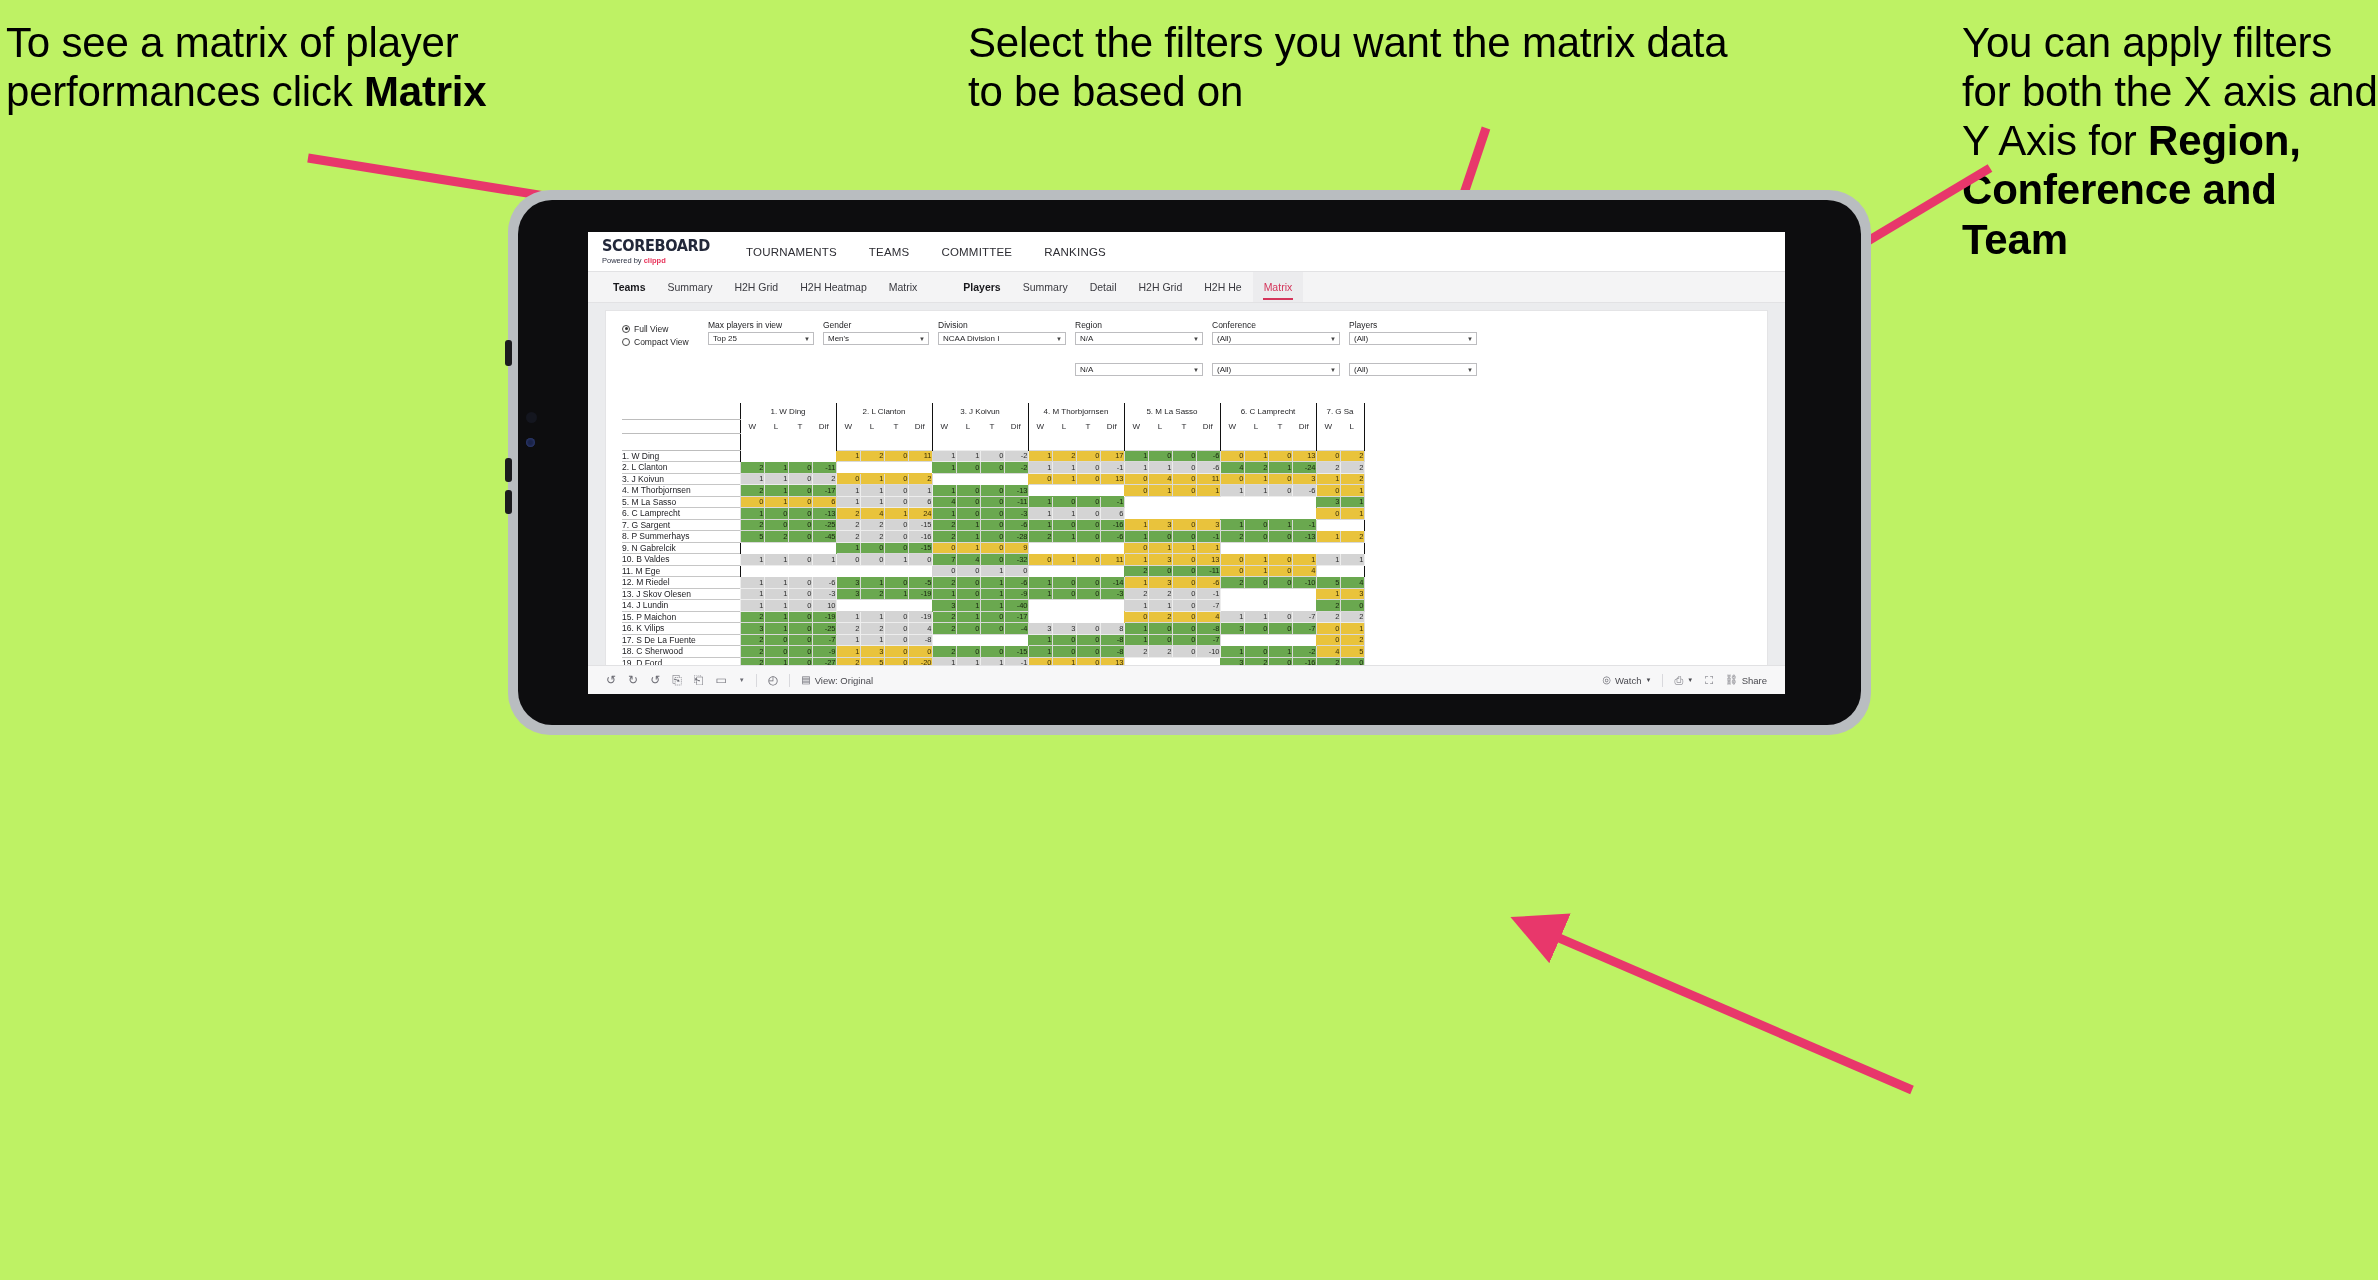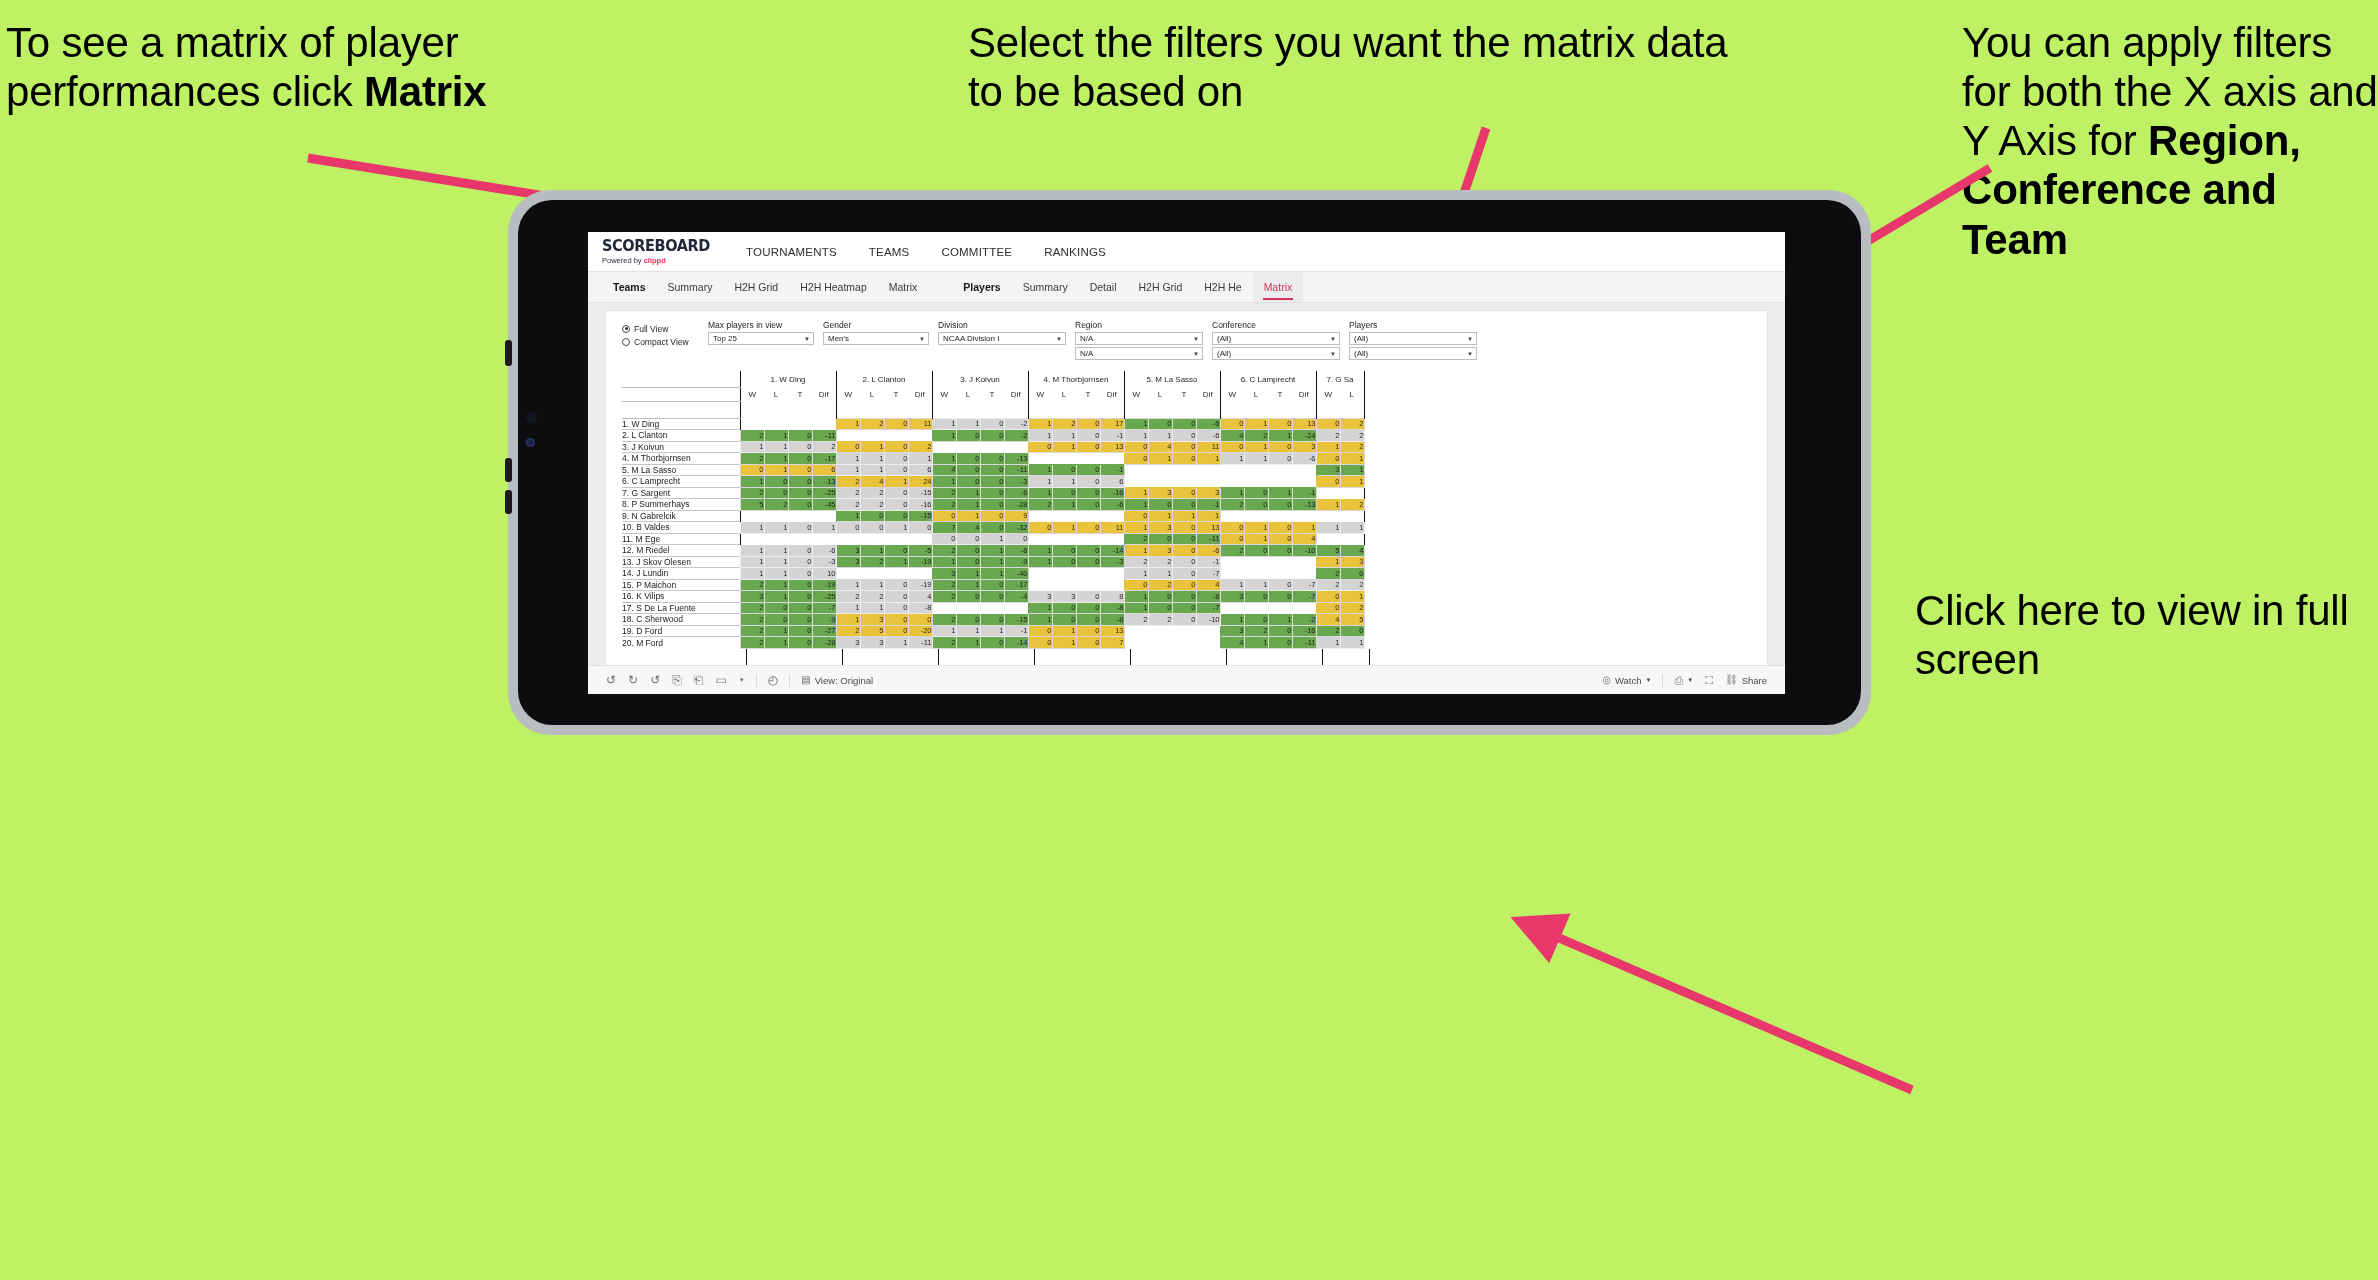--- a/index.html
+++ b/index.html
@@ -123,21 +123,21 @@
   }
   .radio-label { font-size: 8.5px; color:#1f1f22; }
 
   .fgroup { margin-right: 9px; }
   .fgroup.w-narrow { width: 106px; }
   .fgroup.w-wide   { width: 128px; }
   .flabel { font-size: 8.5px; color:#1f1f22; margin-bottom: 2px; white-space: nowrap; }
   .fselect {
     height: 13px; border: 1px solid #bdbdc0; background:#fff;
     display:flex; align-items:center; justify-content: space-between;
-    padding: 0 3px 0 4px; font-size: 8px; color:#1f1f22; margin-bottom: 2px;
+    padding: 0 3px 0 4px; font-size: 8px; color:#1f1f22; margin-bottom: 18px;
   }
   .fselect .caret { font-size: 6px; color:#444; }
 
   
   #matrix-wrap { margin-top: 9px; position: relative; padding-left: 6px; }
   table.matrix { border-collapse: collapse; table-layout: fixed; }
   table.matrix td, table.matrix th { padding: 0; font-weight: 400; }
 
   th.corner { width: 118px; border-bottom: 1px solid #bdbdbd; }
   th.pgroup {
@@ -198,21 +198,20 @@
   <div class="anno" id="anno-left">
     <span>To see a matrix of player performances click </span><b>Matrix</b>
   </div>
 
   <div class="anno" id="anno-mid">Select the filters you want the matrix data to be based on</div>
 
   <div class="anno" id="anno-right">
     <span>You  can apply filters for both the X axis and Y Axis for </span><b>Region, Conference and Team</b>
   </div>
 
-  <div class="anno" id="anno-full">Click here to view in full screen</div>
 
   <svg class="arrow" style="left:300px;top:150px;width:1060px;height:190px;" viewBox="0 0 1060 190">
     <defs>
         <marker id="ah1" markerWidth="6" markerHeight="6" refX="4.6" refY="3" orient="auto">
           <path d="M0,0 L6,3 L0,6 z" fill="#e8376b"></path>
         </marker>
       </defs>
     <line x1="8" y1="8" x2="1020" y2="170" stroke="#e8376b" stroke-width="9" marker-end="url(#ah1)"></line>
   </svg>
 

